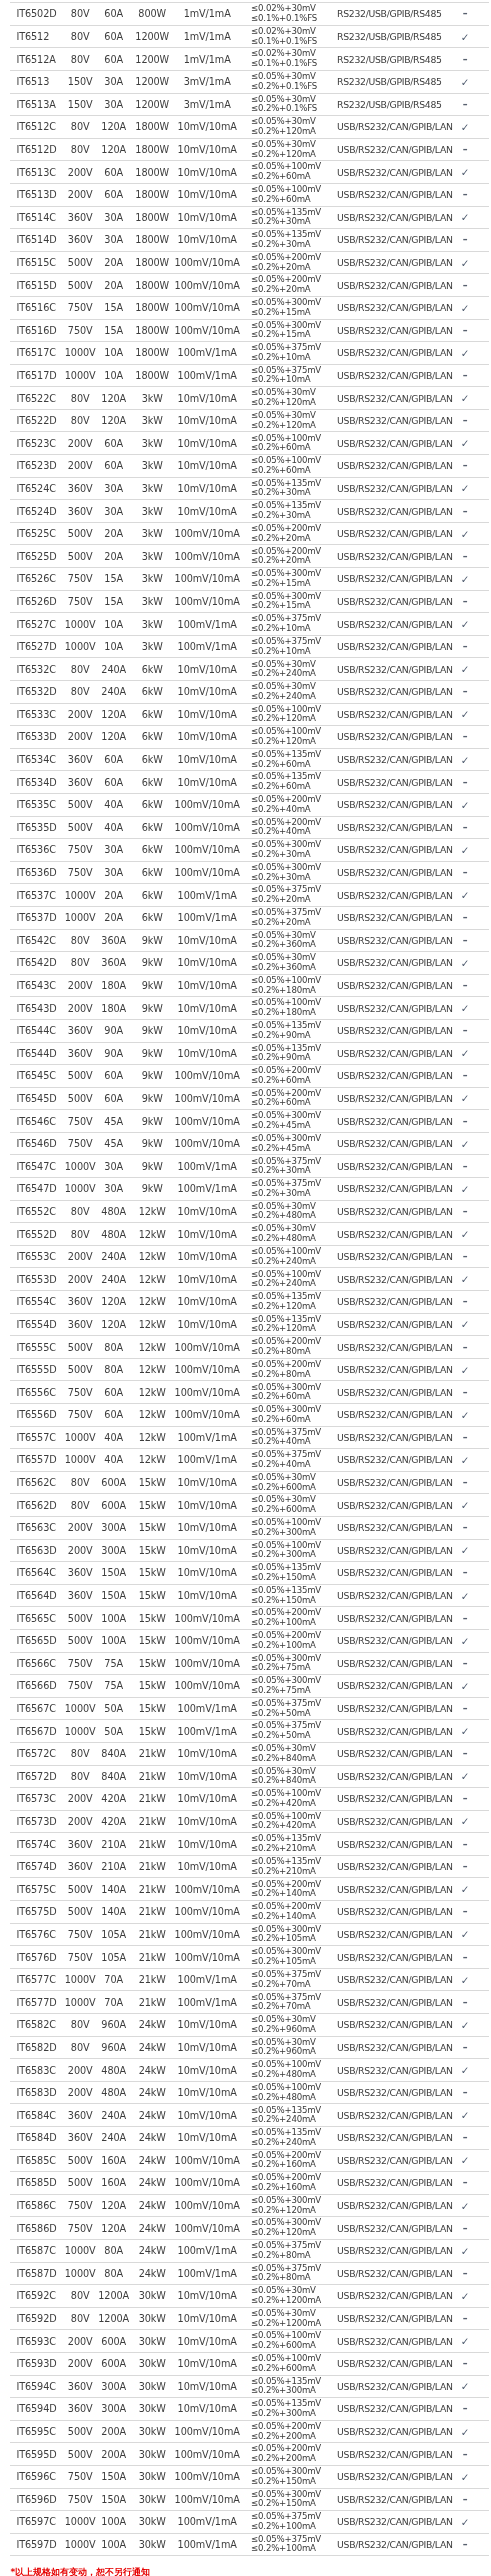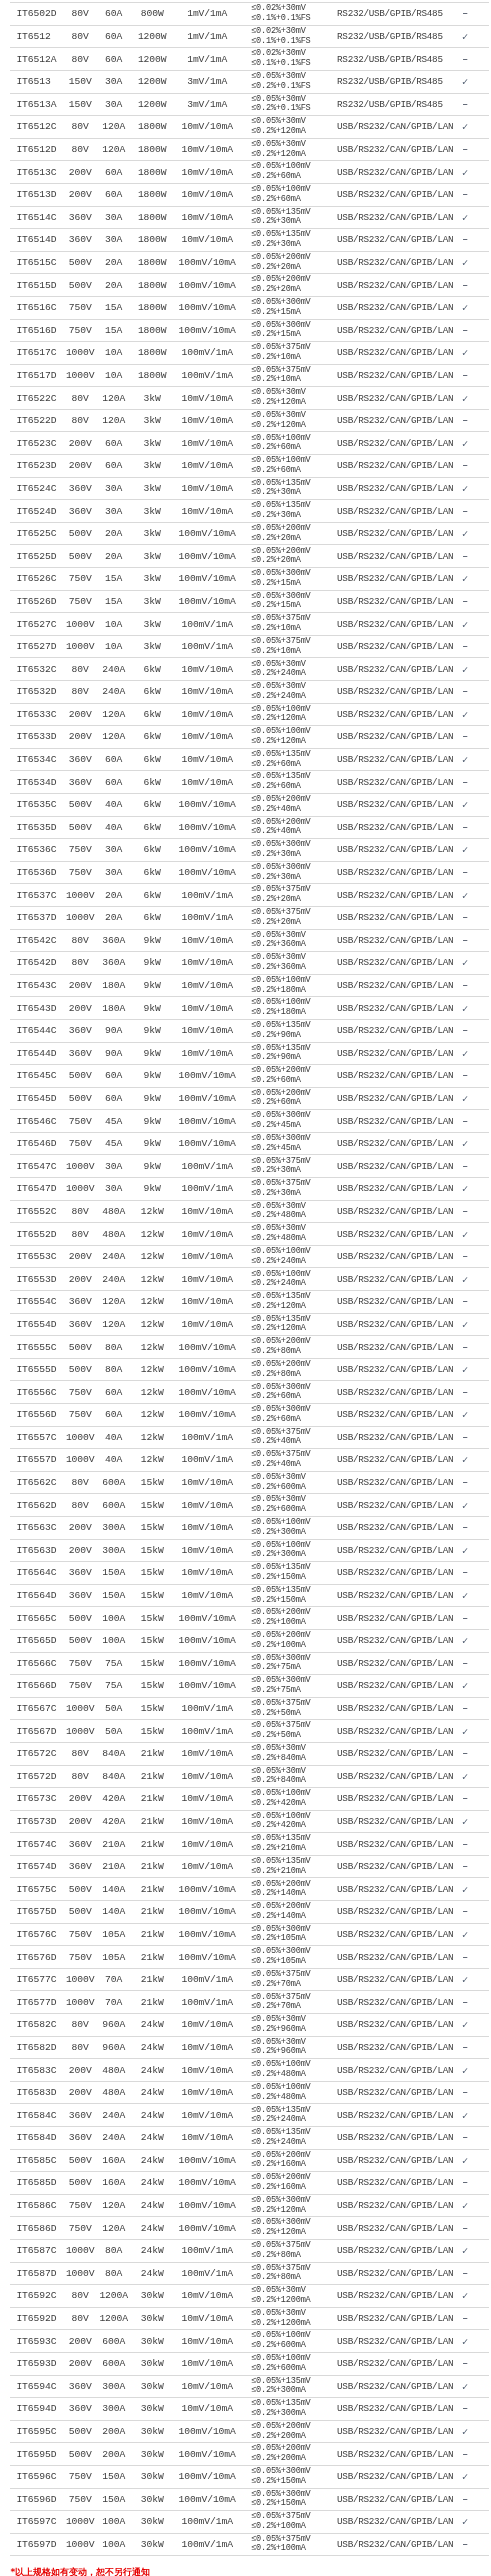--- a/index.html
+++ b/index.html
@@ -4,21 +4,20 @@
 <style>
   html,body{margin:0;padding:0;background:#ffffff;}
   body{
     width:492px;height:2576px;position:relative;
     font-family:"DejaVu Sans","Liberation Sans",sans-serif;
     color:#3d3d3d;-webkit-font-smoothing:antialiased;
   }
   .table{
     margin:2.2px 3px 0 9.7px;
     border-top:0.7px solid #d9d9d9;
-    font-family:Liberation Mono, monospace;
   }
   .row{
     display:grid;
     grid-template-columns:54px 33px 34px 43px 67px 86px 127px 23px;
     height:21.6px;
     border-bottom:0.7px solid #d9d9d9;
     align-items:center;
     font-size:9.7px;
     white-space:nowrap;
   }

